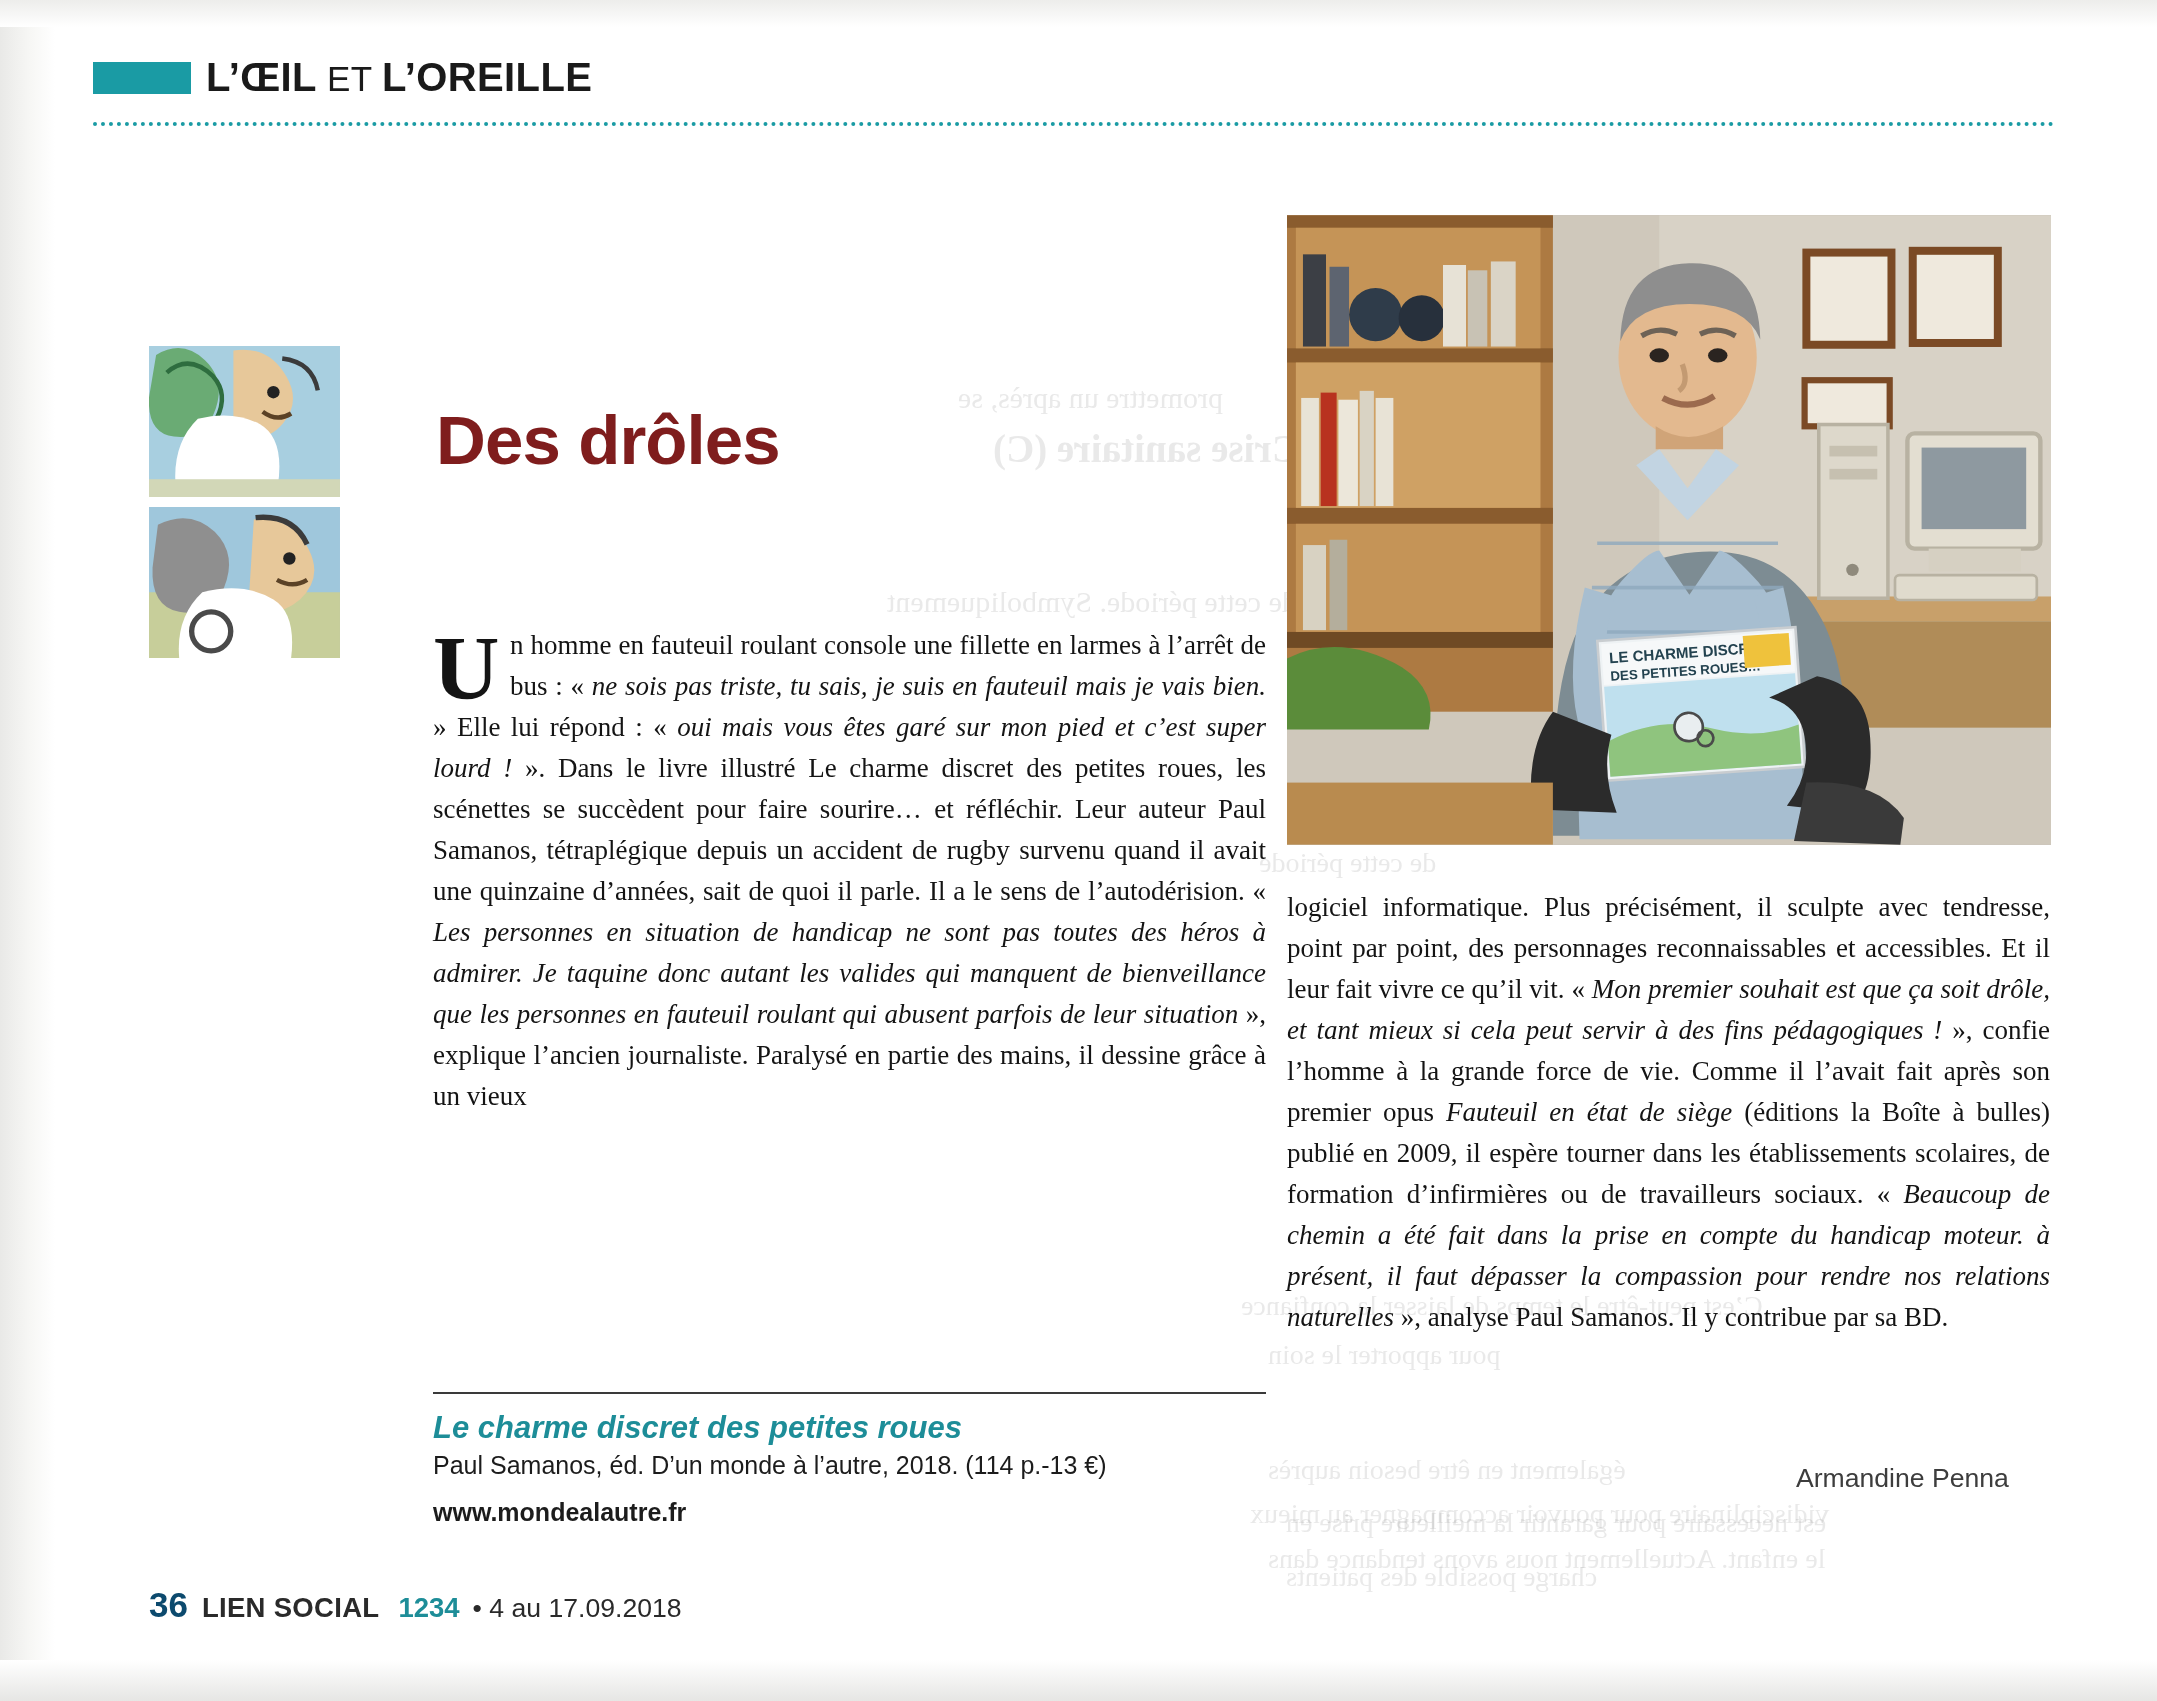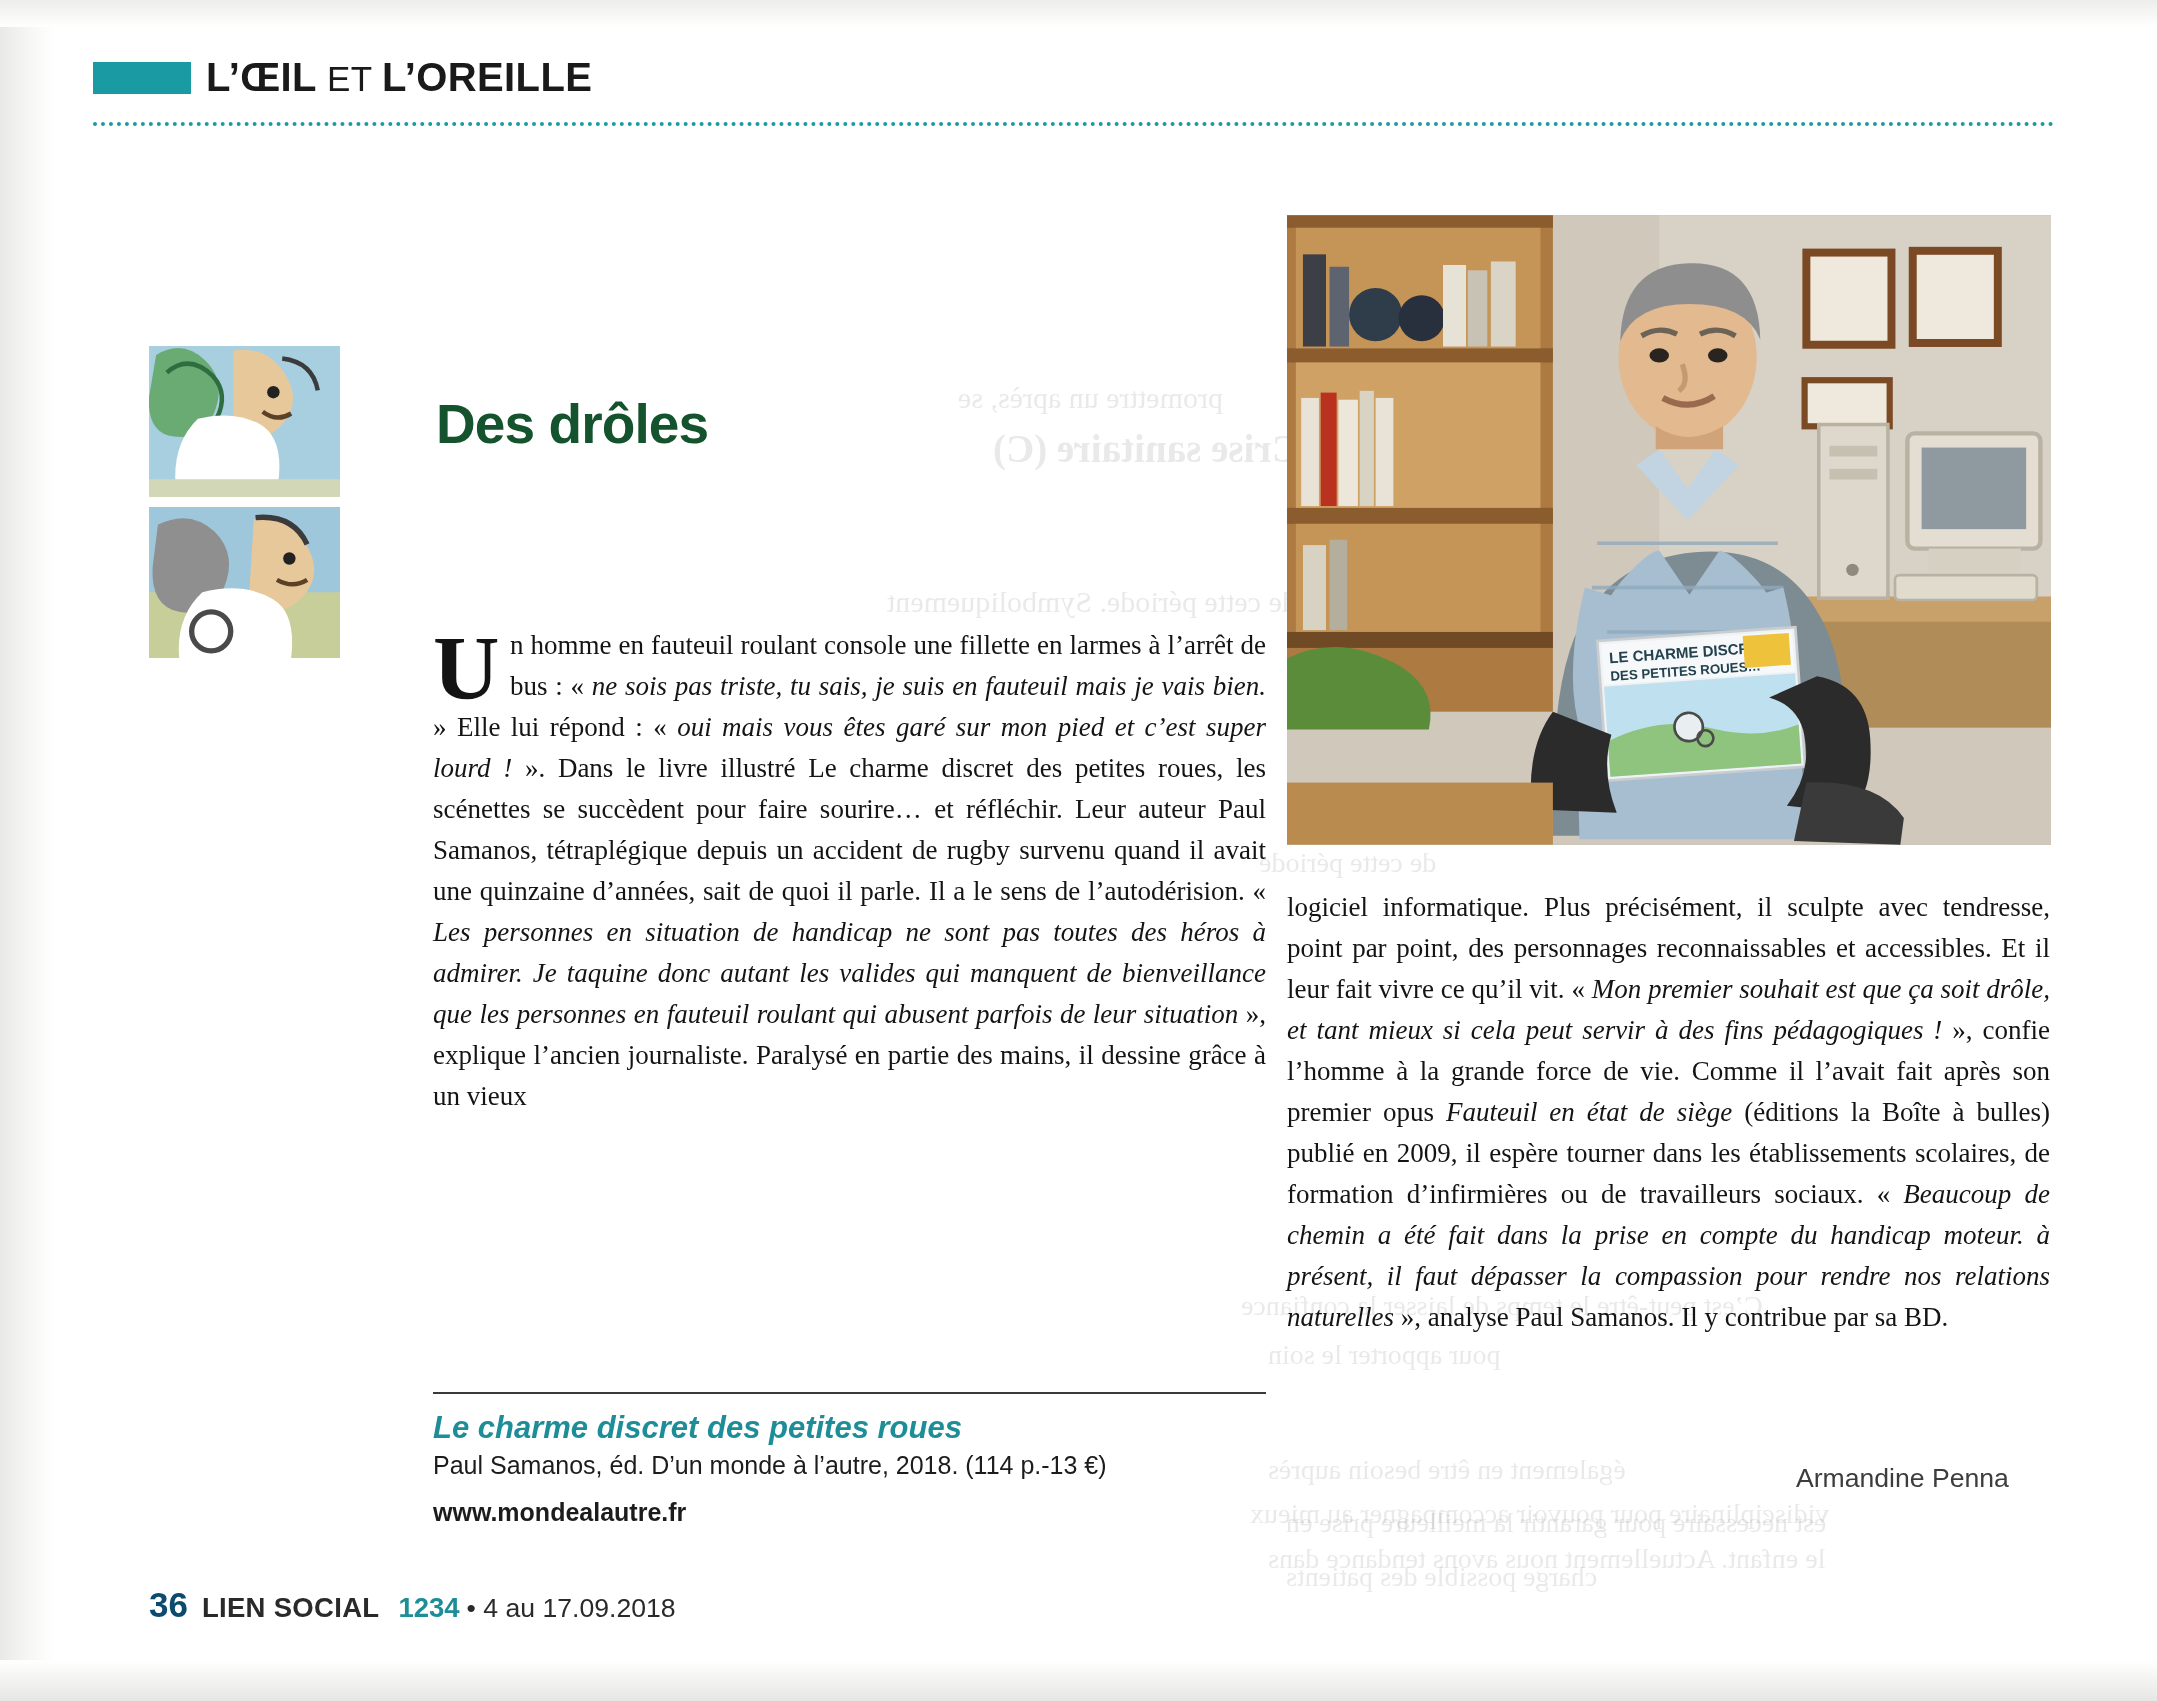--- a/index.html
+++ b/index.html
@@ -97,22 +97,22 @@
   .deco .p1 { top: 0; left: 0; }
   .deco .p2 { top: 161px; left: 0; }
 
   
   .title-1 {
     position: absolute;
     left: 436px;
     top: 355px;
     font-family: "Liberation Sans", sans-serif;
     font-weight: bold;
-    font-size: 55px;
-    color: #14532d;
+    font-size: 69px;
+    color: #7f1d1d;
     letter-spacing: -0.9px;
   }
   .title-2 {
     position: absolute;
     left: 436px;
     top: 470px;
     font-family: "Liberation Sans", sans-serif;
     font-weight: bold;
     font-size: 71px;
     color: #2596a0;
@@ -231,21 +231,21 @@
   }
   .footer .issue {
     font-weight: bold;
     font-size: 27.5px;
     color: #1d8d98;
     margin-left: 19px;
   }
   .footer .date {
     font-size: 26.6px;
     color: #2a2a2a;
-    margin-left: 7px;
+    margin-left: 13px;
   }
 
   
   .ghost {
     position: absolute;
     color: rgba(120,120,120,0.16);
     font-family: "Liberation Serif", serif;
     transform: scaleX(-1);
     white-space: nowrap;
     pointer-events: none;

